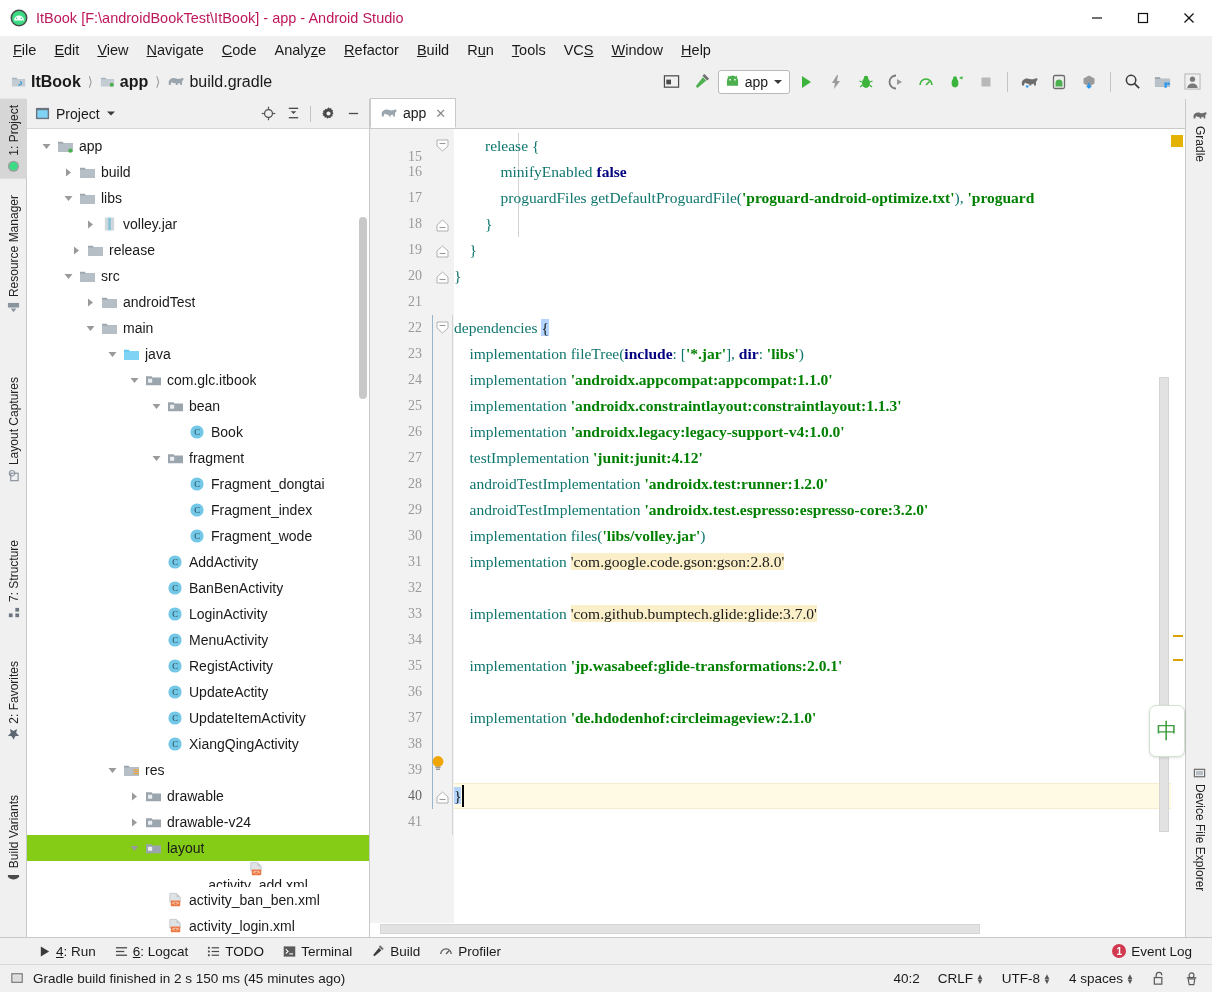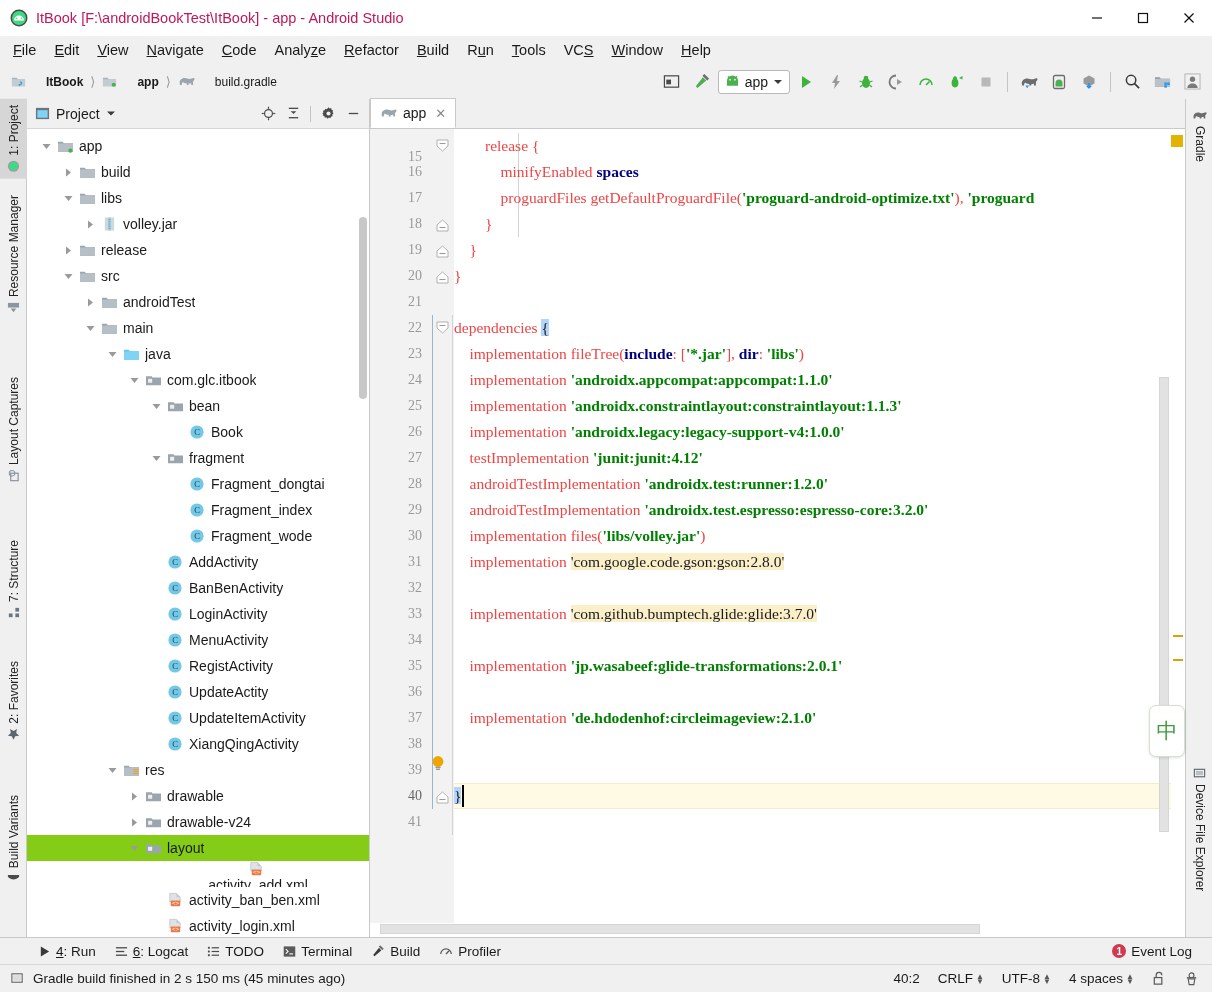--- a/index.html
+++ b/index.html
@@ -32,21 +32,21 @@
     padding:3px 9px; font-size:14.5px; color:#1a1a1a; white-space:nowrap; cursor:default;
   }
   .menu-item u { text-decoration: underline; }
 
   
   #toolbar {
     position:absolute; left:0; top:64px; width:1212px; height:35px;
     background:#f0f0f0; display:flex; align-items:center;
   }
   #breadcrumb { display:flex; align-items:center; padding-left:8px; gap:2px; }
-  .crumb { display:flex; align-items:center; gap:20px; font-size:12px; padding:2px 3px; cursor:default; }
+  .crumb { display:flex; align-items:center; gap:5px; font-size:16px; padding:2px 3px; cursor:default; }
   .crumb.bold { font-weight:bold; }
   .crumb-sep { color:#9a9a9a; font-size:13px; padding:0 2px; }
   #toolbar-right { margin-left:auto; display:flex; align-items:center; gap:2px; padding-right:6px; }
   .tb-btn { width:28px; height:26px; display:flex; align-items:center; justify-content:center; border-radius:3px; cursor:default; }
   .tb-sep { width:1px; height:20px; background:#c4c4c4; margin:0 5px; }
   #run-config {
     display:flex; align-items:center; gap:5px; height:24px; padding:0 6px;
     border:1px solid #b9b9b9; border-radius:3px; background:#fff; cursor:default;
   }
   #run-config .cfg-label { font-size:14px; }
@@ -138,21 +138,21 @@
     position:absolute; left:4px; width:13px; height:26px;
     display:flex; align-items:center; justify-content:center;
   }
   .fold svg { display:block; }
   .hl-line {
     position:absolute; left:0; right:0; height:26px;
     background:#fffae3; border-top:1px solid #f2ecd0; border-bottom:1px solid #f2ecd0;
   }
   .kw { color:#000080; font-weight:bold; }
   .str { color:#008000; font-weight:bold; }
-  .plain { color:#ef4444; }
+  .plain { color:#0f766e; }
   .strhl { background:#faefc8; }
   .bracehl { background:#b3d4fc; }
   .indent-guide { position:absolute; width:1px; background:#d3d3d3; }
   .indent-guide.active { background:#97b5d0; width:1px; }
 
   
   #marker-col {
     position:absolute; right:0; top:0; width:14px; height:100%;
     background:#fff;
   }
@@ -577,21 +577,21 @@
                 <line x1="5.8" y1="5" x2="8.2" y2="5"></line>
                 <line x1="5.8" y1="7" x2="8.2" y2="7"></line>
                 <line x1="5.8" y1="9" x2="8.2" y2="9"></line>
                 <line x1="5.8" y1="11" x2="8.2" y2="11"></line>
                 <line x1="5.8" y1="13" x2="8.2" y2="13"></line>
               </g>
             </svg>
           </span>
           <span class="tlabel">volley.jar</span>
         </div>
-        <div class="tnode" style="padding-left: 32px;">
+        <div class="tnode" style="padding-left: 40px;">
           <span class="twist">
             <svg width="11" height="11" viewBox="0 0 11 11">
               <path d="M3 1.5v8l5-4z" fill="#9a9a9a"></path>
             </svg>
           </span>
           <span class="ticon">
             <svg width="17" height="15" viewBox="0 0 18 16">
               <path d="M1 3h5l1.2 1.6H17V13.5H1z" fill="#9aa5ae"></path>
               <path d="M1 4.8h16V13.5H1z" fill="#b6bec6"></path>
             </svg>
@@ -993,21 +993,21 @@
           <div class="fold" style="top: 654px;">
             <svg width="13" height="15" viewBox="0 0 13 15">
               <path d="M1 14h11V8L6.5 3 1 8z" fill="#fff" stroke="#b0b0b0" stroke-width="1"></path>
               <line x1="3.5" y1="10.5" x2="9.5" y2="10.5" stroke="#9a9a9a" stroke-width="1.1"></line>
             </svg>
           </div>
         </div>
       <div id="code">
           <div class="indent-guide" style="left: 64px; top: 4px; height: 104px;"></div>
           <div class="crow" style="top: 4px;"><span class="plain">        release {</span></div>
-          <div class="crow" style="top: 30px;"><span class="plain">            minifyEnabled </span><span class="kw">spaces</span></div>
+          <div class="crow" style="top: 30px;"><span class="plain">            minifyEnabled </span><span class="kw">false</span></div>
           <div class="crow" style="top: 56px;"><span class="plain">            proguardFiles getDefaultProguardFile(</span><span class="str">'proguard-android-optimize.txt'</span><span class="plain">), </span><span class="str">'proguard</span></div>
           <div class="crow" style="top: 82px;"><span class="plain">        }</span></div>
           <div class="crow" style="top: 108px;"><span class="plain">    }</span></div>
           <div class="crow" style="top: 134px;"><span class="plain">}</span></div>
           <div class="crow" style="top: 160px;"></div>
           <div class="crow" style="top: 186px;"><span class="plain">dependencies </span><span class="bracehl">{</span></div>
           <div class="crow" style="top: 212px;"><span class="plain">    implementation fileTree(</span><span class="kw">include</span><span class="plain">: [</span><span class="str">'*.jar'</span><span class="plain">], </span><span class="kw">dir</span><span class="plain">: </span><span class="str">'libs'</span><span class="plain">)</span></div>
           <div class="crow" style="top: 238px;"><span class="plain">    implementation </span><span class="str">'androidx.appcompat:appcompat:1.1.0'</span></div>
           <div class="crow" style="top: 264px;"><span class="plain">    implementation </span><span class="str">'androidx.constraintlayout:constraintlayout:1.1.3'</span></div>
           <div class="crow" style="top: 290px;"><span class="plain">    implementation </span><span class="str">'androidx.legacy:legacy-support-v4:1.0.0'</span></div>

